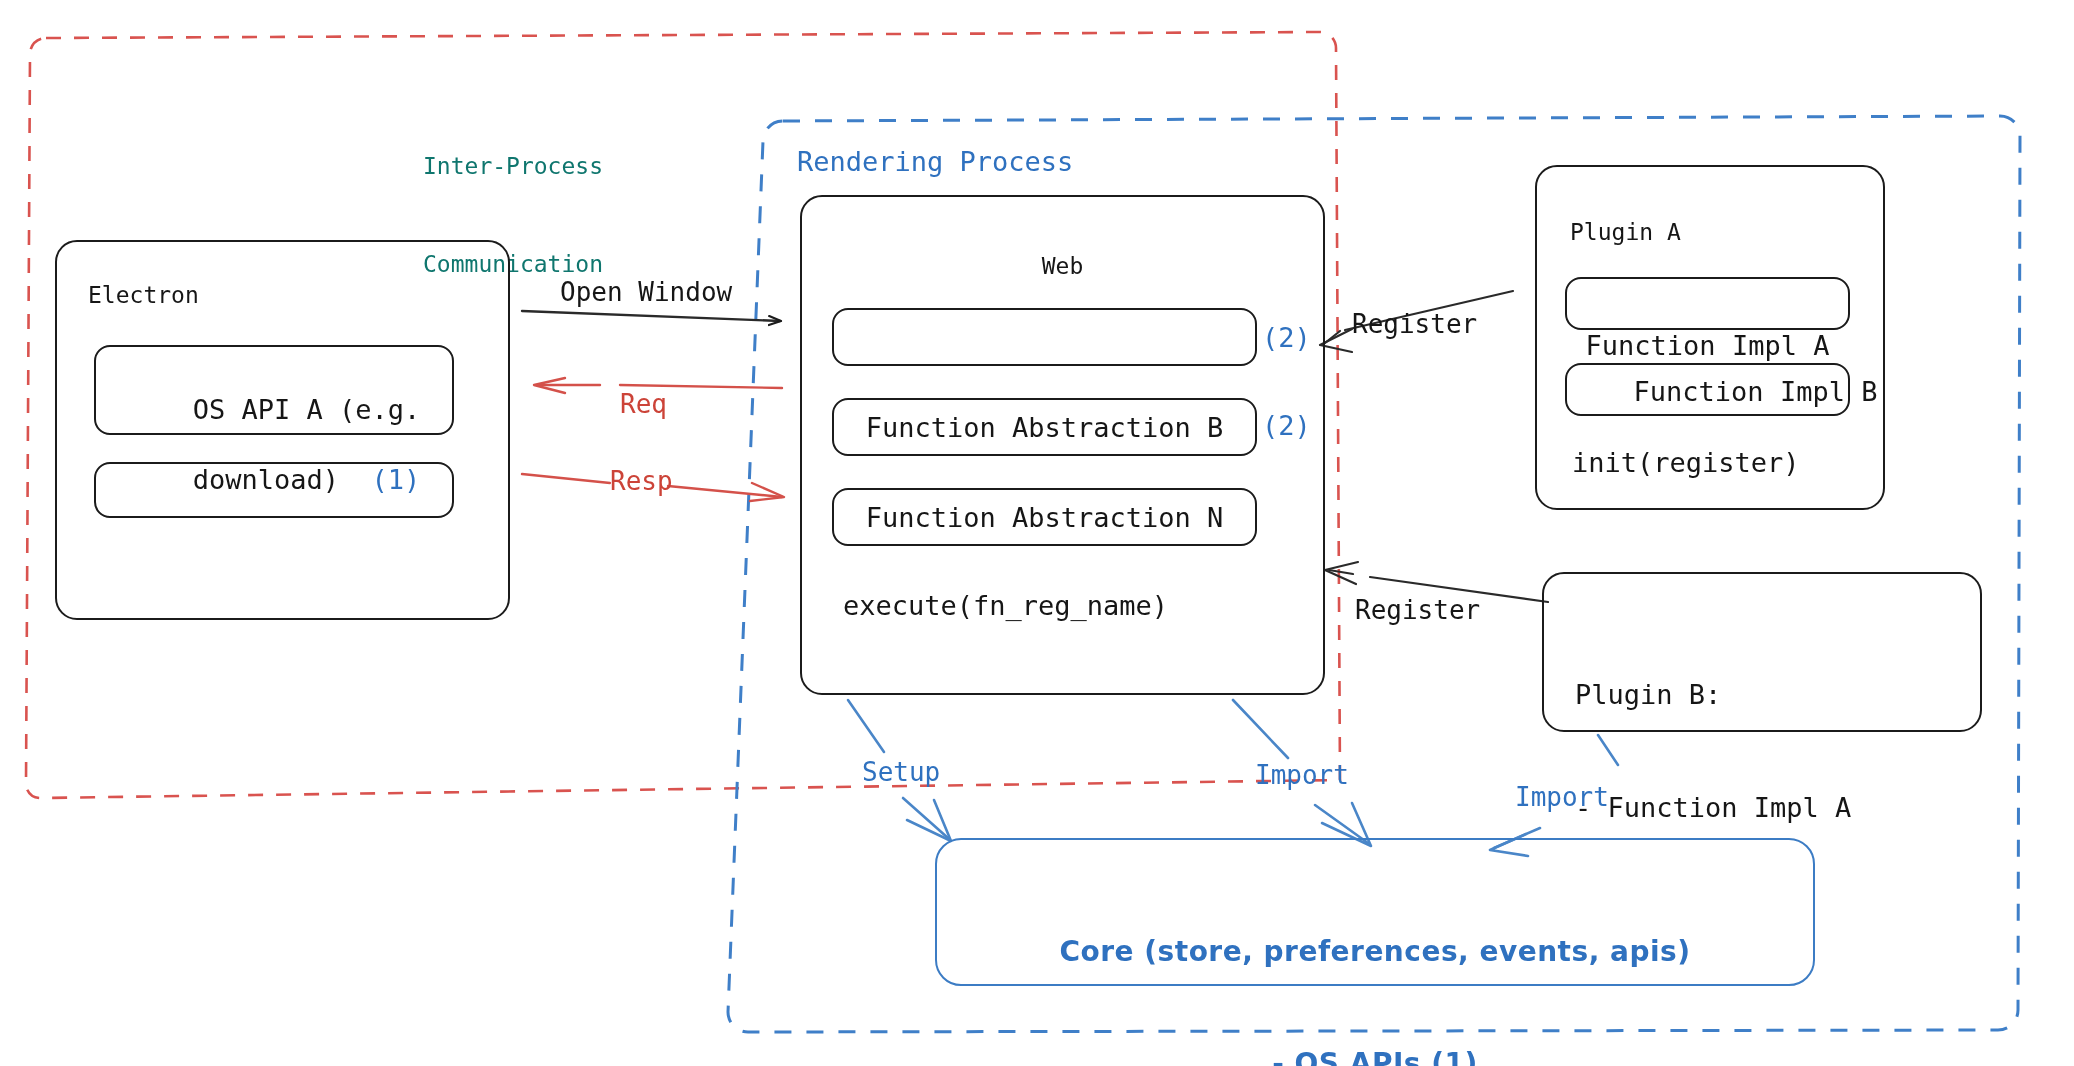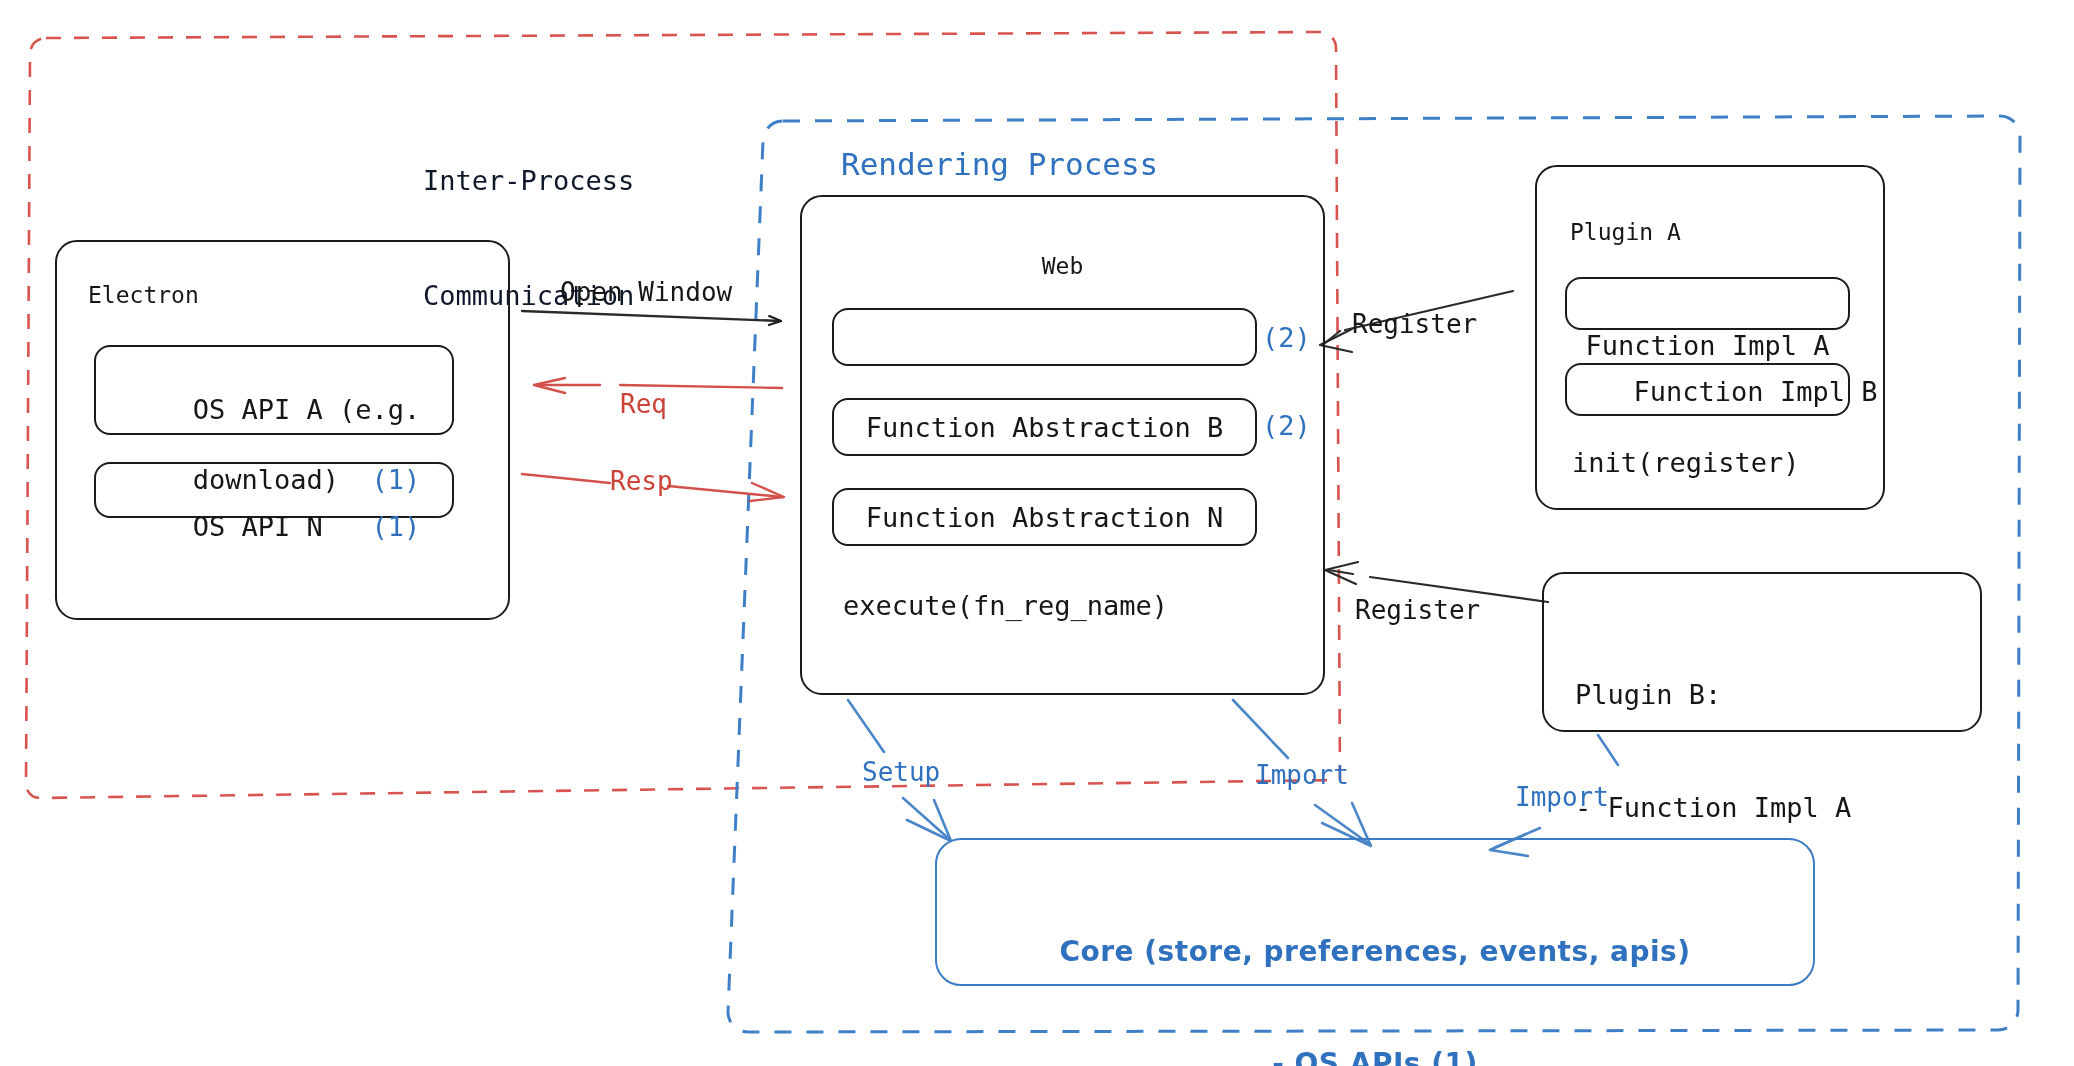--- a/index.html
+++ b/index.html
@@ -41,22 +41,22 @@
     font-family: "DejaVu Sans Mono", "Liberation Mono", monospace;
     white-space: pre;
     line-height: 1.30;
   }
   .title-lbl { font-size: 23px; }
   .box-text  { font-size: 27px; }
   .red   { color: #cc4338; }
   .blue  { color: #2f71bf; }
   .center { text-align: center; }
   .t-red-ipc {
-    font-size: 27px;
-    color: #0f172a;
+    font-size: 23px;
+    color: #0f766e;
     line-height: 1.42;
   }
   .core-box {
     position: absolute;
     box-sizing: border-box;
     border: 2.4px solid #3c7cc4;
     border-radius: 26px;
     background: transparent;
   }
   .core-text {
@@ -148,37 +148,34 @@
       <path d="M 1540,828 L 1494,848" fill="none" stroke="#4a86c8" stroke-width="2.6" stroke-linecap="round"></path>
       <path d="M 1526,834 L 1490,850 L 1528,856" fill="none" stroke="#4a86c8" stroke-width="2.6" stroke-linecap="round" stroke-linejoin="round"></path>
     </g>
   </svg>
 
   <div class="lbl t-red-ipc" style="left:423px; top:85px;">
     <div>Inter-Process</div>
     <div>Communication</div>
   </div>
 
-  <div class="lbl blue" style="left:797px; top:144px; font-size:31px;margin-left:44px;">Rendering Process</div>
+  <div class="lbl blue" style="left:797px; top:144px; font-size:27px;">Rendering Process</div>
 
   <div class="node" style="left:55px; top:240px; width:455px; height:380px;">
   </div>
   <div class="lbl title-lbl" style="left:88px; top:281px;">Electron</div>
 
   <div class="node inner" style="left:94px; top:345px; width:360px; height:90px;">
   </div>
   <div class="lbl box-text center" style="left:94px; top:357px; width:360px;">
     <span>OS API A (e.g.</span><br>
     <span>download)</span><span class="blue">  </span><span class="blue">(1)</span>
   </div>
 
   <div class="node inner" style="left:94px; top:462px; width:360px; height:56px;">
-  </div>
-  <div class="lbl box-text center" style="left:94px; top:474px; width:360px;">
-    <span>OS API N</span><span>   </span><span class="blue">(1)</span>
   </div>
 
   <div class="node" style="left:800px; top:195px; width:525px; height:500px;">
   </div>
   <div class="lbl title-lbl" style="left:800px; top:252px; width:525px; text-align:center;">Web</div>
 
   <div class="node inner" style="left:832px; top:308px; width:425px; height:58px;">
   </div>
   <div class="lbl blue" style="left:1262px; top:320px; font-size:27px;">(2)</div>
 

